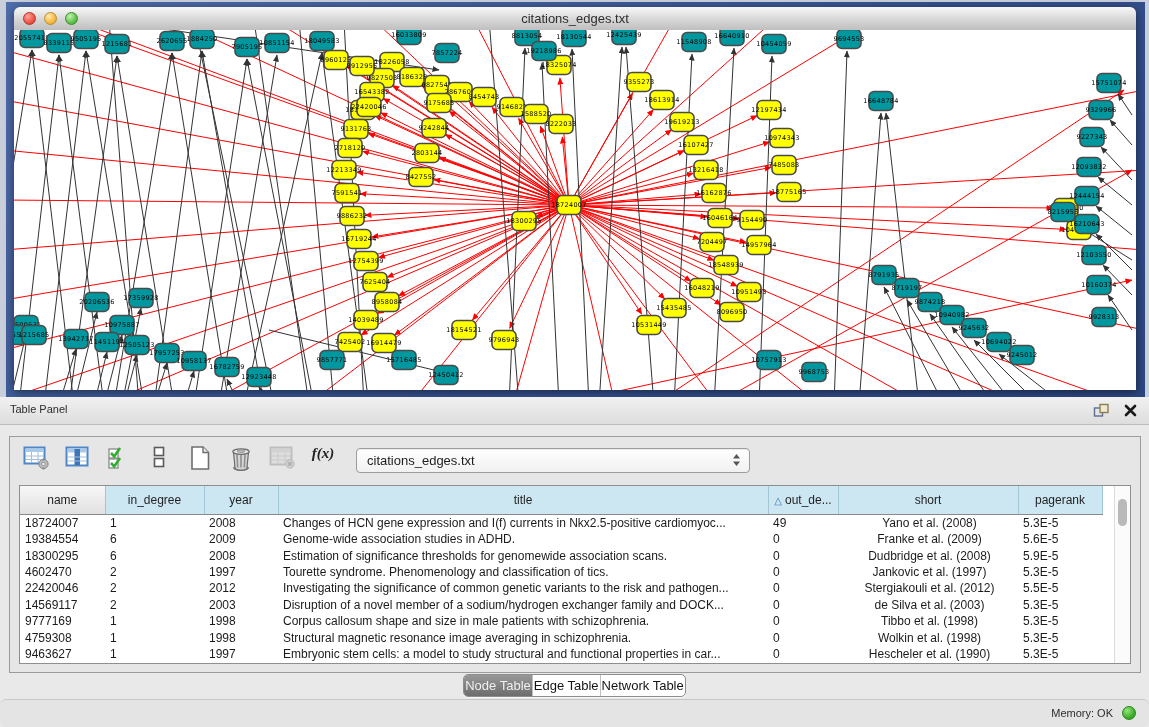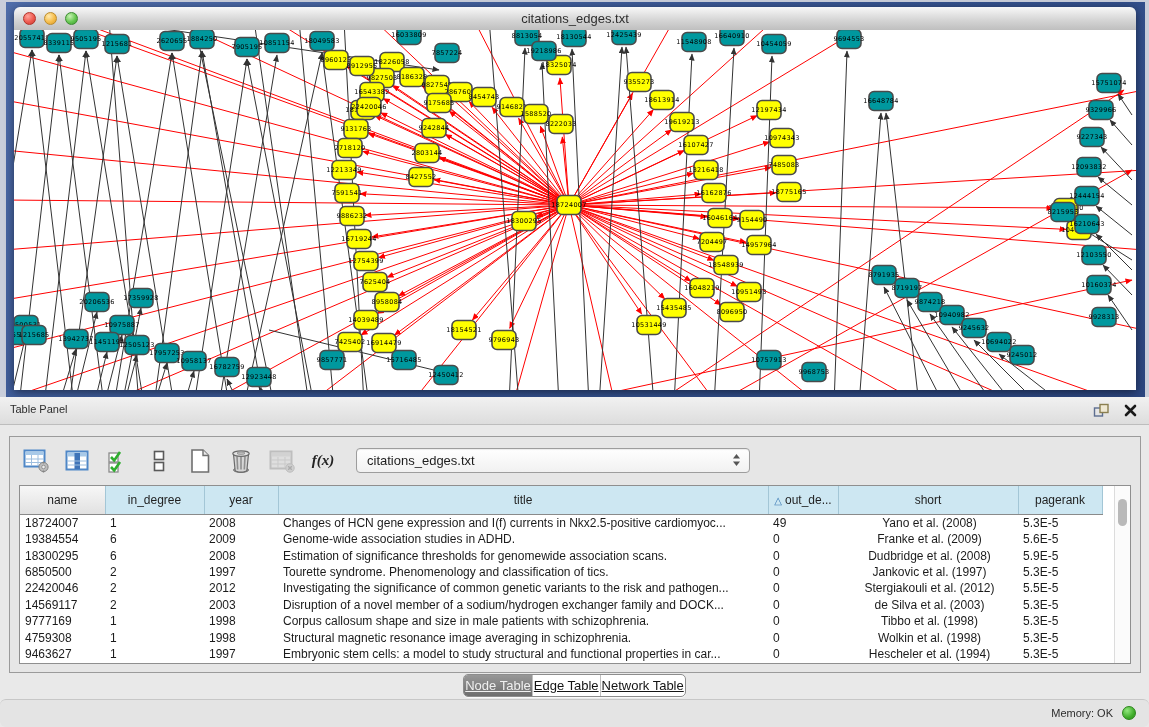--- a/index.html
+++ b/index.html
@@ -26,21 +26,21 @@
   
   .bottom{position:absolute;left:0;top:397px;width:1149px;height:330px;background:#e9e9e9;}
   .panel-header{position:absolute;left:0;top:0;right:0;height:27px;
     background:linear-gradient(#f1f1f1,#dddddd);border-bottom:1px solid #bdbdbd;}
   .panel-title{position:absolute;left:10px;top:6px;font-size:11px;color:#2d2d2d;}
   .ph-icons{position:absolute;right:12px;top:6px;display:flex;gap:14px;align-items:center;}
   .ph-icons span{display:inline-flex;cursor:pointer;}
 
   .panel-box{position:absolute;left:9px;right:8px;top:39px;height:235px;border:1px solid #9b9b9b;background:#e6e6e6;}
   .toolbar{height:47px;display:flex;align-items:center;gap:9px;padding:0 10px;}
-  .tbtn{width:32px;height:32px;display:flex;align-items:center;justify-content:center;cursor:pointer;}
+  .tbtn{width:32px;height:32px;display:flex;align-items:flex-start;justify-content:center;cursor:pointer;}
   .tbtn.disabled{opacity:.55;cursor:default;}
   .fx{font-family:"Liberation Serif",serif;font-style:italic;font-weight:bold;font-size:15px;color:#222;}
   .combo{margin-left:8px;width:392px;height:23px;border:1px solid #9d9d9d;border-radius:4px;
     background:linear-gradient(#ffffff,#f1f1f1);position:relative;display:flex;align-items:center;
     box-shadow:inset 0 1px 1px rgba(0,0,0,.08);cursor:pointer;}
   .combo-text{padding-left:10px;font-size:13px;color:#1d1d1d;}
   .combo-arrows{position:absolute;right:8px;top:4px;}
 
   .table-wrap{position:absolute;left:9px;right:9px;top:48px;bottom:8px;border:1px solid #8f8f8f;
     background:#ffffff;overflow:hidden;}
@@ -51,21 +51,21 @@
   .sort-tri{color:#3878b4;font-size:10px;margin-right:3px;}
   table.dt td{height:16px;padding:0 2px 0 5px;font-size:12px;color:#1b1b1b;white-space:nowrap;overflow:hidden;}
   table.dt tr.r{height:16.4px;}
   td.c-short{text-align:center;}
   .vscroll{position:absolute;right:0;top:0;bottom:0;width:15px;background:#fbfbfb;border-left:1px solid #dcdcdc;}
   .vthumb{position:absolute;right:3px;top:13px;width:9px;height:27px;border-radius:5px;background:#b9b9b9;}
 
   .tabbar{position:absolute;left:0;right:0;top:277px;display:flex;justify-content:center;}
   .seg{display:flex;border:1px solid #8d8d8d;border-radius:5px;overflow:hidden;background:#fff;height:21px;
     box-shadow:0 1px 0 rgba(255,255,255,.7);}
-  .seg-item{padding:0 1px;line-height:21px;font-size:13px;color:#141414;border-left:1px solid #c0c0c0;cursor:pointer;text-decoration:underline;}
+  .seg-item{padding:0 1px;line-height:21px;font-size:13px;color:#141414;border-left:1px solid #c0c0c0;cursor:pointer;}
   .seg-item:first-child{border-left:none;}
   .seg-item.sel{background:linear-gradient(#989898,#6d6d6d);color:#f0f0f0;}
 
   .statusbar{position:absolute;left:0;right:0;bottom:0;height:27px;background:#e4e4e4;border-top:1px solid #c7c7c7;border-radius:6px;}
   .mem-label{position:absolute;right:36px;top:7px;font-size:11px;color:#2c2c2c;}
   .mem-dot{position:absolute;right:13px;top:6px;width:14px;height:14px;border-radius:50%;box-sizing:border-box;
     background:radial-gradient(circle at 35% 30%,#93e87e,#40ad2b 60%,#2f8f1e);border:1px solid #2b851b;}
 </style>
 </head>
 <body>
@@ -614,21 +614,21 @@
               <tr class="r">
                 <td>18300295</td>
                 <td>6</td>
                 <td>2008</td>
                 <td>Estimation of significance thresholds for genomewide association scans.</td>
                 <td>0</td>
                 <td class="c-short">Dudbridge et al. (2008)</td>
                 <td>5.9E-5</td>
               </tr>
               <tr class="r">
-                <td>6850500</td>
+                <td>4602470</td>
                 <td>2</td>
                 <td>1997</td>
                 <td>Tourette syndrome. Phenomenology and classification of tics.</td>
                 <td>0</td>
                 <td class="c-short">Jankovic et al. (1997)</td>
                 <td>5.3E-5</td>
               </tr>
               <tr class="r">
                 <td>22420046</td>
                 <td>2</td>
@@ -664,21 +664,21 @@
                 <td>0</td>
                 <td class="c-short">Wolkin et al. (1998)</td>
                 <td>5.3E-5</td>
               </tr>
               <tr class="r">
                 <td>9463627</td>
                 <td>1</td>
                 <td>1997</td>
                 <td>Embryonic stem cells: a model to study structural and functional properties in car...</td>
                 <td>0</td>
-                <td class="c-short">Hescheler et al. (1994)</td>
+                <td class="c-short">Hescheler et al. (1990)</td>
                 <td>5.3E-5</td>
               </tr>
             </tbody>
         </table>
         <div class="vscroll">
           <div class="vthumb"></div>
         </div>
       </div>
     </div>
 

